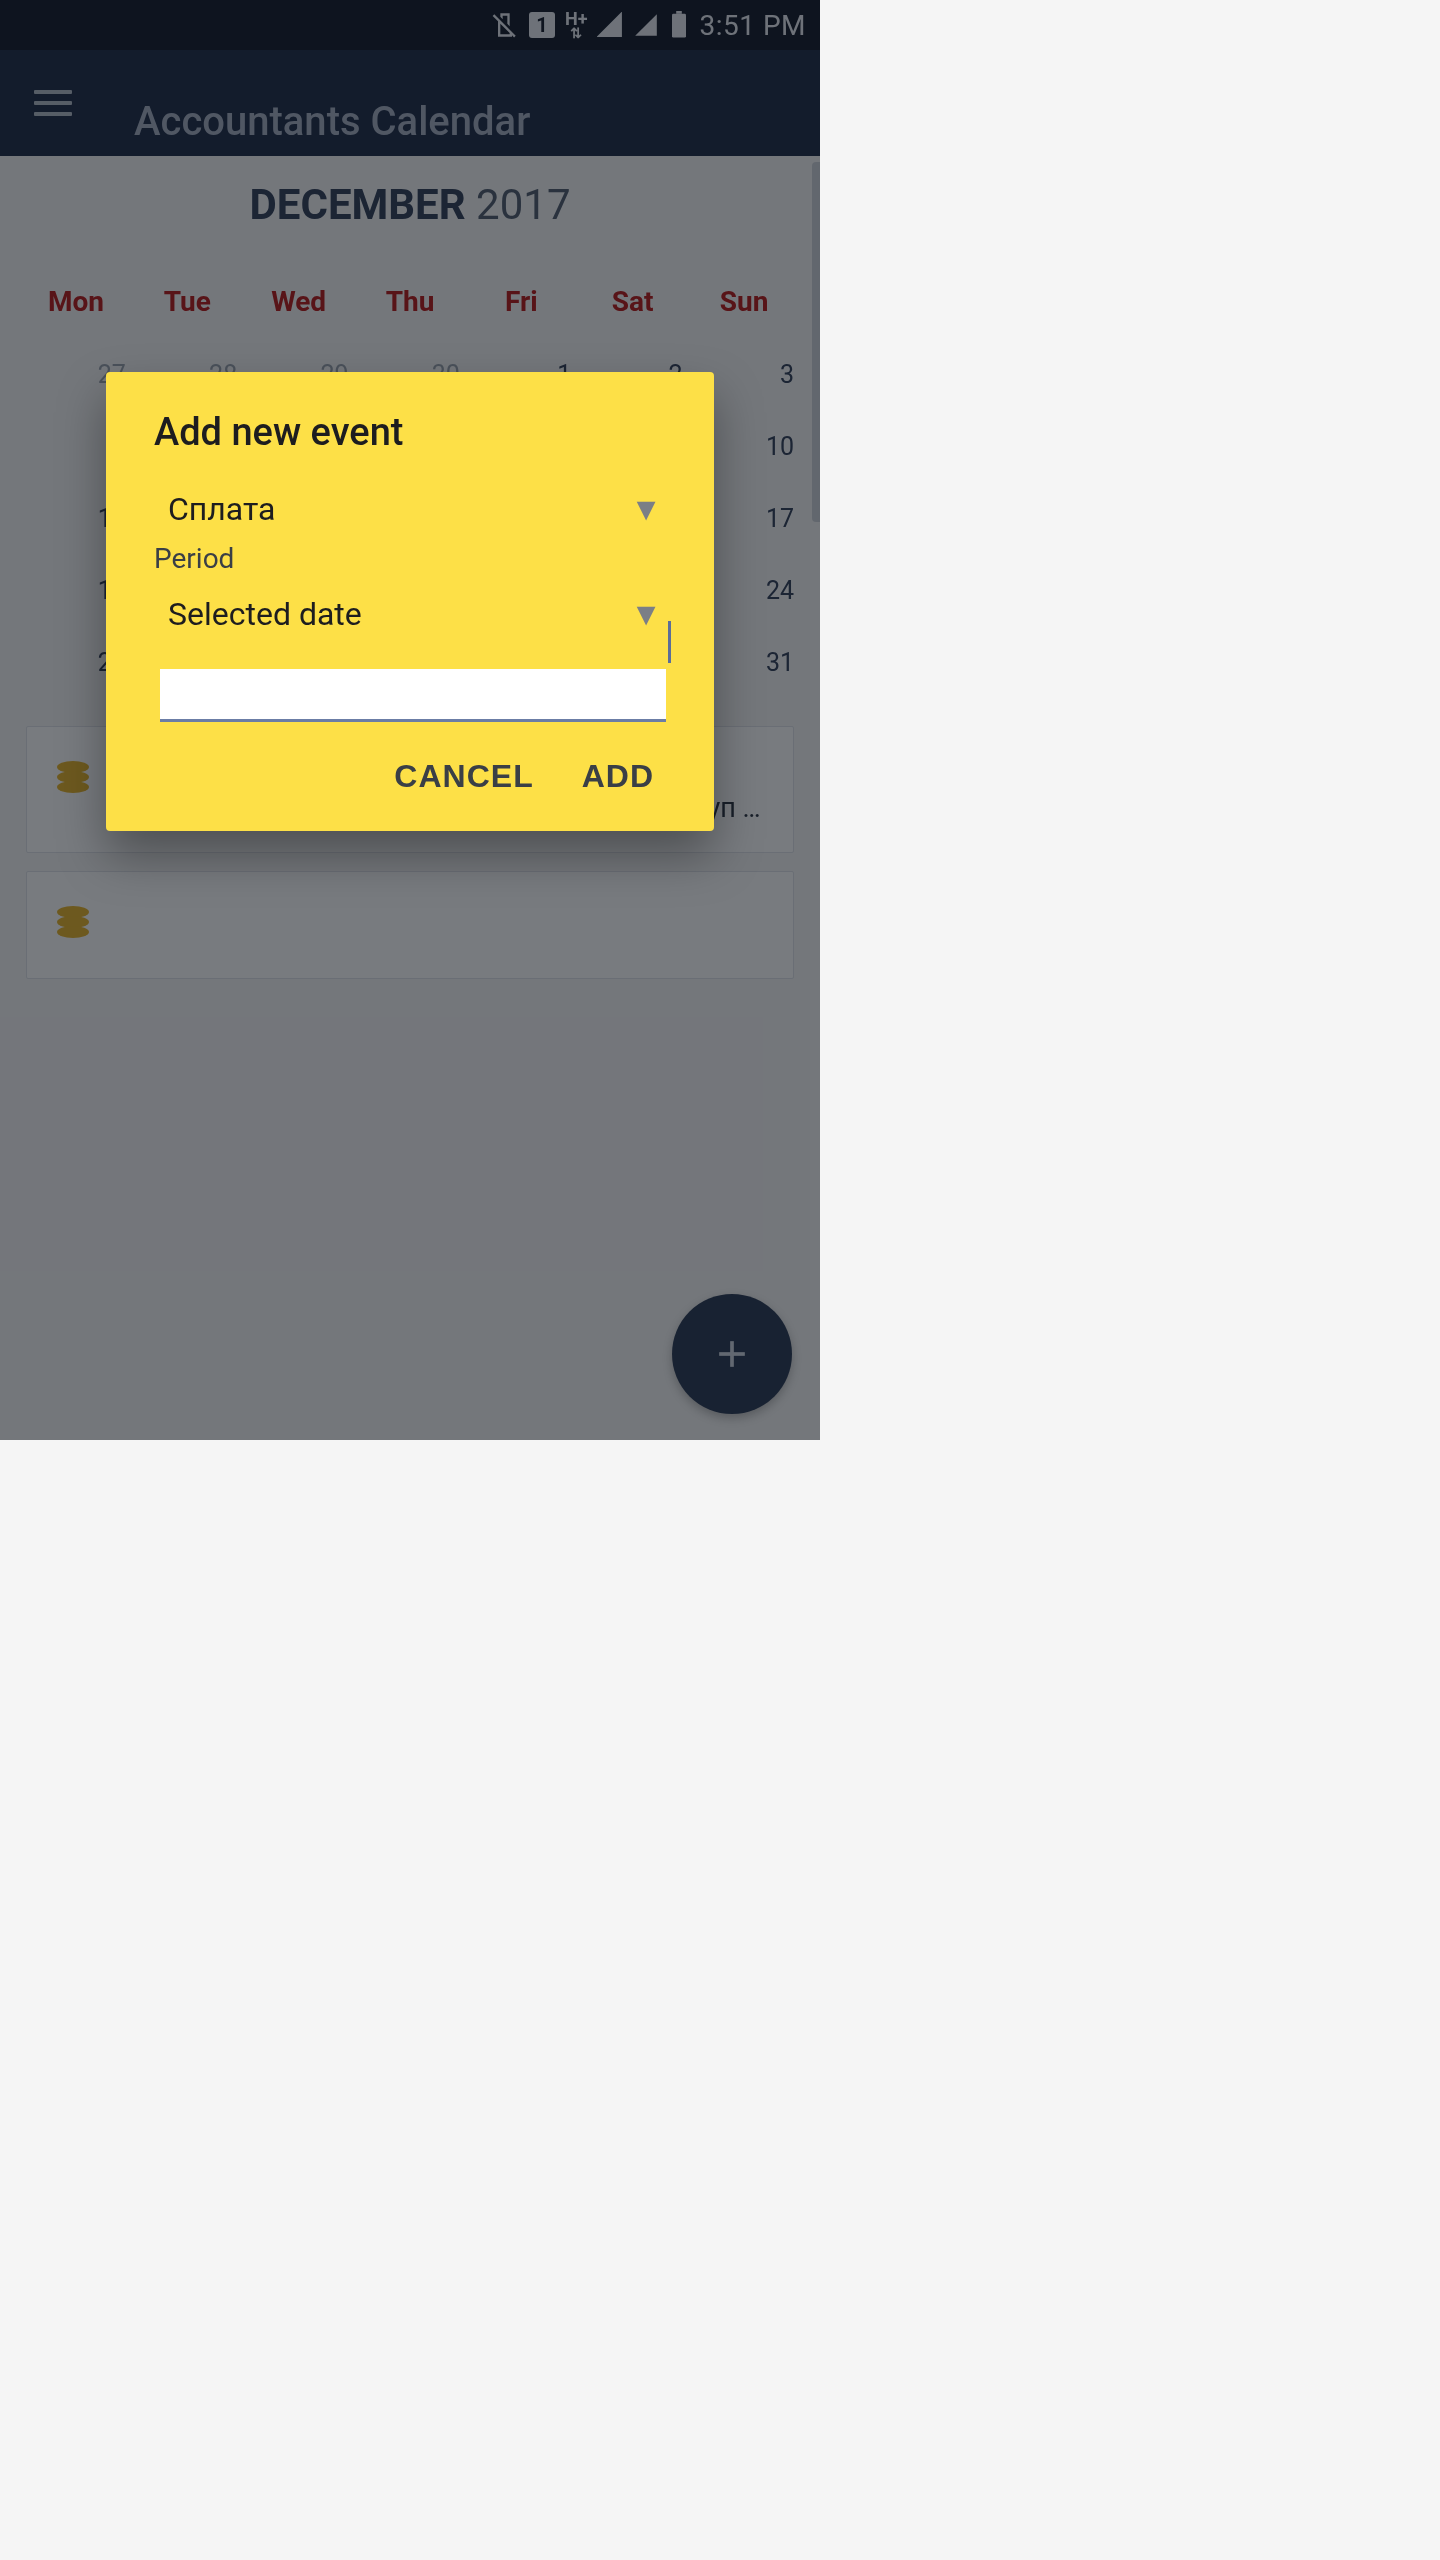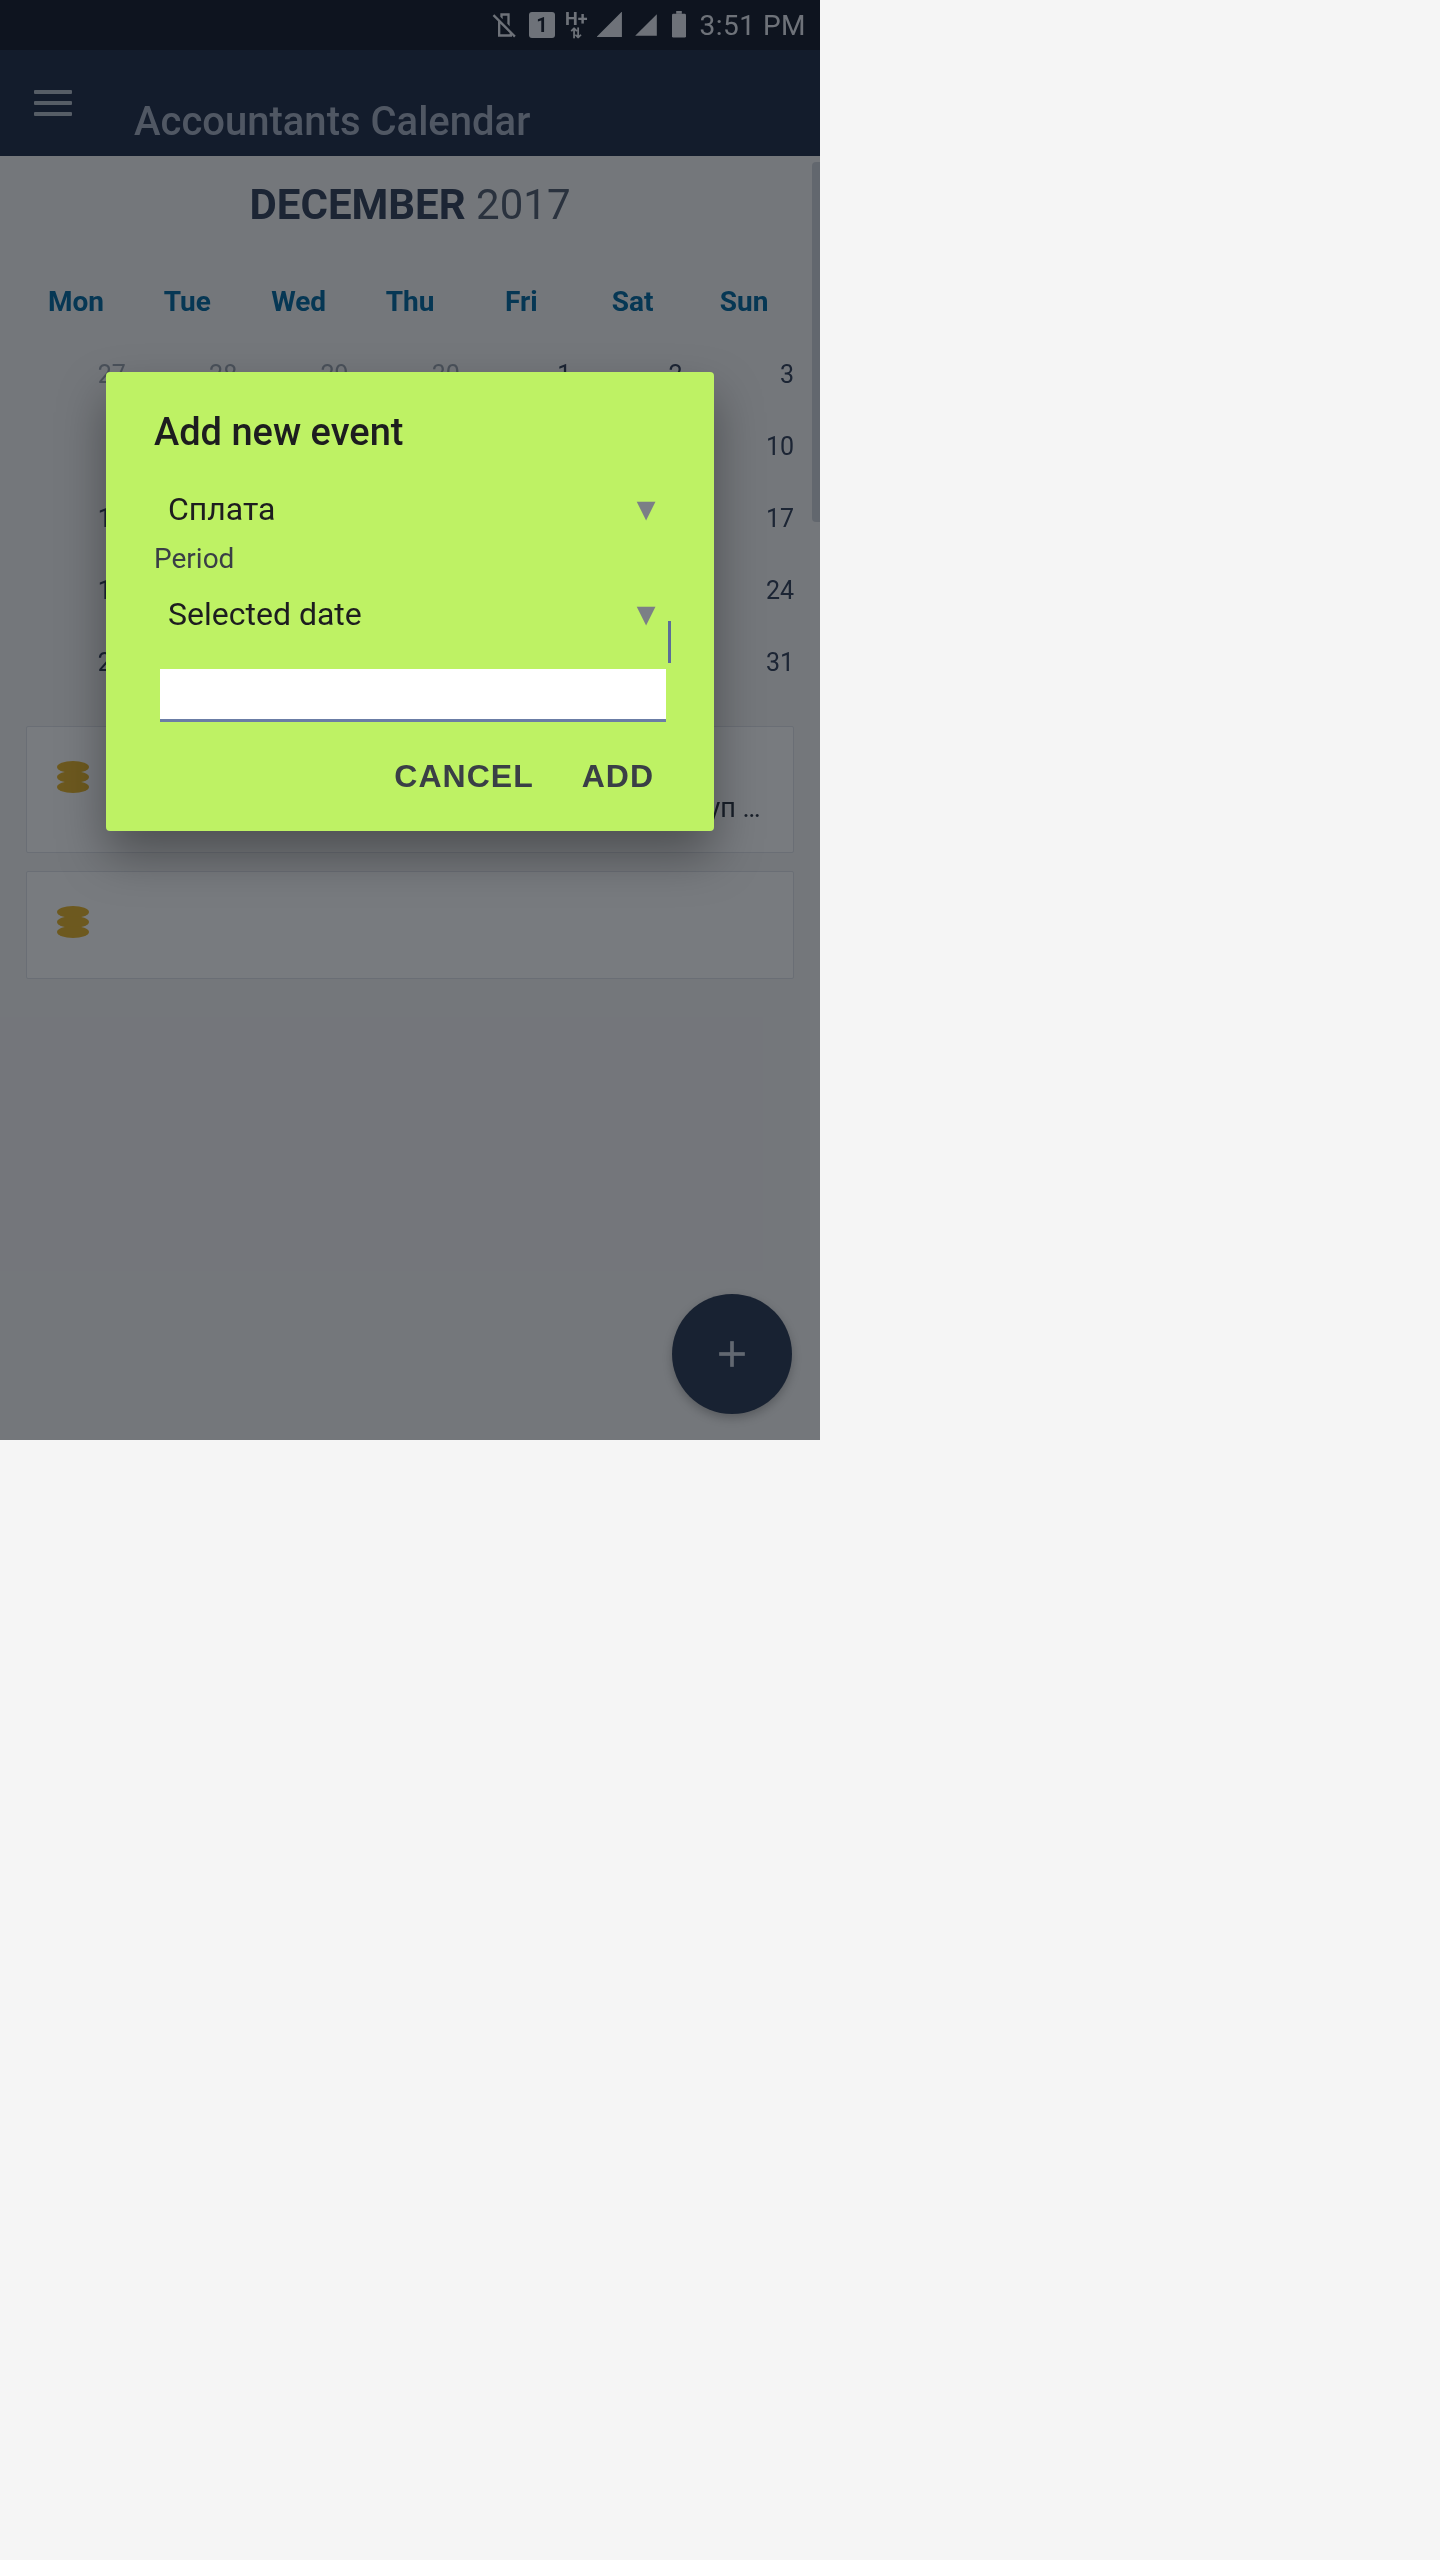--- a/index.html
+++ b/index.html
@@ -32,21 +32,21 @@
   .hamburger { display: flex; flex-direction: column; gap: 7px; }
   .hamburger span { display: block; width: 38px; height: 4px; background: #b4bcc8; border-radius: 1px; }
   .app-title { color: #a6afc2; font-size: 40px; font-weight: 500; margin-top: 36px; }
 
   
   .content { padding: 24px 18px 0; }
   .month-title { text-align: center; font-size: 42px; font-weight: 400; color: #525e70; }
   .month-title .month { font-weight: 700; color: #33405a; }
 
   .weekday-row { display: flex; justify-content: space-between; padding: 56px 8px 20px; }
-  .weekday-row div { width: 13%; text-align: center; font-size: 28px; font-weight: 700; color: #0369a1; }
+  .weekday-row div { width: 13%; text-align: center; font-size: 28px; font-weight: 700; color: #b91c1c; }
 
   .dates { padding: 0 8px; }
   .date-row { display: flex; justify-content: space-between; height: 72px; align-items: center; }
   .date-row div { width: 13%; text-align: right; font-size: 25px; font-weight: 400; color: #33405a; }
   .date-row div.other-month { color: #9aa2ae; }
 
   
   .event-card {
     background: #fff;
     border: 1px solid #e0e3e8;
@@ -78,21 +78,21 @@
   .scrim {
     position: absolute; inset: 0;
     background: rgba(10,14,22,0.55);
   }
 
   
   .dialog {
     position: absolute;
     top: 372px; left: 50%; transform: translateX(-50%);
     width: 608px;
-    background: #bef264;
+    background: #fde047;
     border-radius: 4px;
     box-shadow: 0 24px 48px rgba(0,0,0,0.35);
     padding: 38px 48px 10px;
   }
   .dialog-title { font-size: 38px; font-weight: 500; color: #1d1d1f; margin-bottom: 22px; }
   .field-label { font-size: 28px; color: #3a3f46; margin-bottom: 6px; }
   .dropdown {
     display: flex; align-items: center; justify-content: space-between;
     padding: 14px 4px 14px 14px;
     font-size: 32px; color: #1d1d1f;

